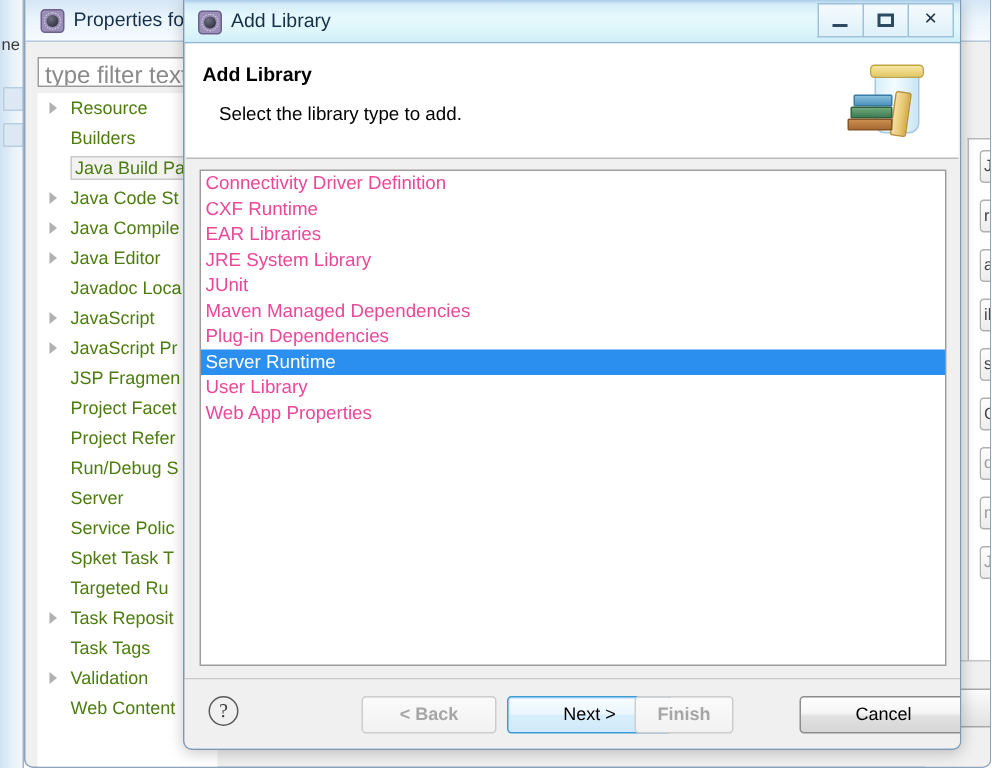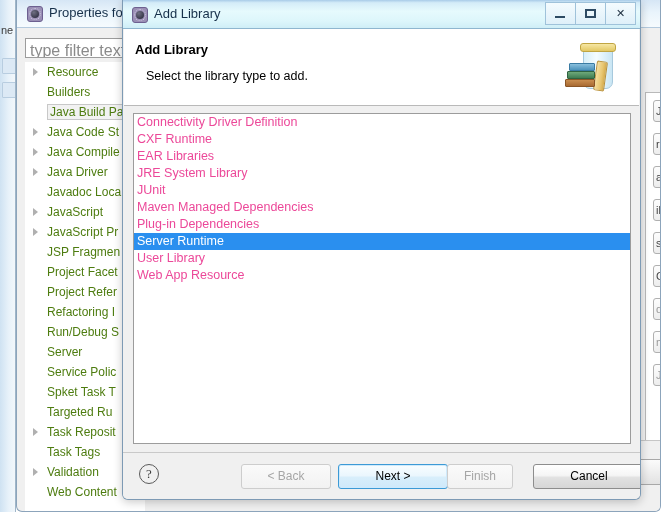--- a/index.html
+++ b/index.html
@@ -405,33 +405,34 @@
     text-align: center;
     line-height: 23px;
     background: linear-gradient(to bottom, #fcfcfc 0%, #f2f2f2 48%, #e3e3e3 52%, #dcdcdc 100%);
     border: 1px solid #b4b4b4;
     color: #000000;
   }
   .dlg-btn.disabled {
     color: #a6a6a6;
     background: linear-gradient(to bottom, #fafafa 0%, #f2f2f2 100%);
     border: 1px solid #cdcdcd;
+    font-weight: bold;
   }
   .dlg-btn.default {
     border: 1px solid #3c9ad6;
     box-shadow: inset 0 0 0 1px #cfeafc;
     background: linear-gradient(to bottom, #f8fdff 0%, #eaf6fd 48%, #d8eefb 52%, #cfe9fa 100%);
   }
   .dlg-btn.strong {
     border: 1px solid #8d8d8d;
     background: linear-gradient(to bottom, #ffffff 0%, #f5f5f5 45%, #e1e1e1 55%, #d6d6d6 100%);
   }
   #btn-back   { left: 118px; width: 90px; }
   #btn-next   { left: 215px; width: 110px; }
-  #btn-finish { left: 324px; width: 66px; }
+  #btn-finish { left: 300px; width: 66px; }
   #btn-cancel { left: 410px; width: 112px; }
 </style>
 </head>
 <body>
 
 <div id="root">
 
   <div class="bg-sliver">
     <div class="frag" style="left:1px; top:24px;">ne</div>
     <div class="bar" style="top:58px;"></div>
@@ -451,28 +452,27 @@
     <div class="filter-box">
       <span>type filter text</span>
     </div>
 
     <div class="props-tree" id="props-tree">
         <div class="tree-row"><div class="tree-arrow"></div><span class="tree-label">Resource</span></div>
         <div class="tree-row"><span class="tree-label">Builders</span></div>
         <div class="tree-row sel"><span class="tree-label">Java Build Pa</span></div>
         <div class="tree-row"><div class="tree-arrow"></div><span class="tree-label">Java Code St</span></div>
         <div class="tree-row"><div class="tree-arrow"></div><span class="tree-label">Java Compile</span></div>
-        <div class="tree-row"><div class="tree-arrow"></div><span class="tree-label">Java Driver</span></div>
+        <div class="tree-row"><div class="tree-arrow"></div><span class="tree-label">Java Editor</span></div>
         <div class="tree-row"><span class="tree-label">Javadoc Loca</span></div>
         <div class="tree-row"><div class="tree-arrow"></div><span class="tree-label">JavaScript</span></div>
         <div class="tree-row"><div class="tree-arrow"></div><span class="tree-label">JavaScript Pr</span></div>
         <div class="tree-row"><span class="tree-label">JSP Fragmen</span></div>
         <div class="tree-row"><span class="tree-label">Project Facet</span></div>
         <div class="tree-row"><span class="tree-label">Project Refer</span></div>
-        <div class="tree-row"><span class="tree-label">Refactoring I</span></div>
         <div class="tree-row"><span class="tree-label">Run/Debug S</span></div>
         <div class="tree-row"><span class="tree-label">Server</span></div>
         <div class="tree-row"><span class="tree-label">Service Polic</span></div>
         <div class="tree-row"><span class="tree-label">Spket Task T</span></div>
         <div class="tree-row"><span class="tree-label">Targeted Ru</span></div>
         <div class="tree-row"><div class="tree-arrow"></div><span class="tree-label">Task Reposit</span></div>
         <div class="tree-row"><span class="tree-label">Task Tags</span></div>
         <div class="tree-row"><div class="tree-arrow"></div><span class="tree-label">Validation</span></div>
         <div class="tree-row"><span class="tree-label">Web Content</span></div>
       </div>
@@ -531,21 +531,21 @@
     <div class="listbox" id="library-list">
         <div class="list-item">Connectivity Driver Definition</div>
         <div class="list-item">CXF Runtime</div>
         <div class="list-item">EAR Libraries</div>
         <div class="list-item">JRE System Library</div>
         <div class="list-item">JUnit</div>
         <div class="list-item">Maven Managed Dependencies</div>
         <div class="list-item">Plug-in Dependencies</div>
         <div class="list-item selected">Server Runtime</div>
         <div class="list-item">User Library</div>
-        <div class="list-item">Web App Resource</div>
+        <div class="list-item">Web App Properties</div>
       </div>
 
     <div class="btn-sep"></div>
     <div class="btn-bar">
       <div class="help-icon">?</div>
       <div class="dlg-btn disabled" id="btn-back">&lt; Back</div>
       <div class="dlg-btn default" id="btn-next">Next &gt;</div>
       <div class="dlg-btn disabled" id="btn-finish">Finish</div>
       <div class="dlg-btn strong" id="btn-cancel">Cancel</div>
     </div>

